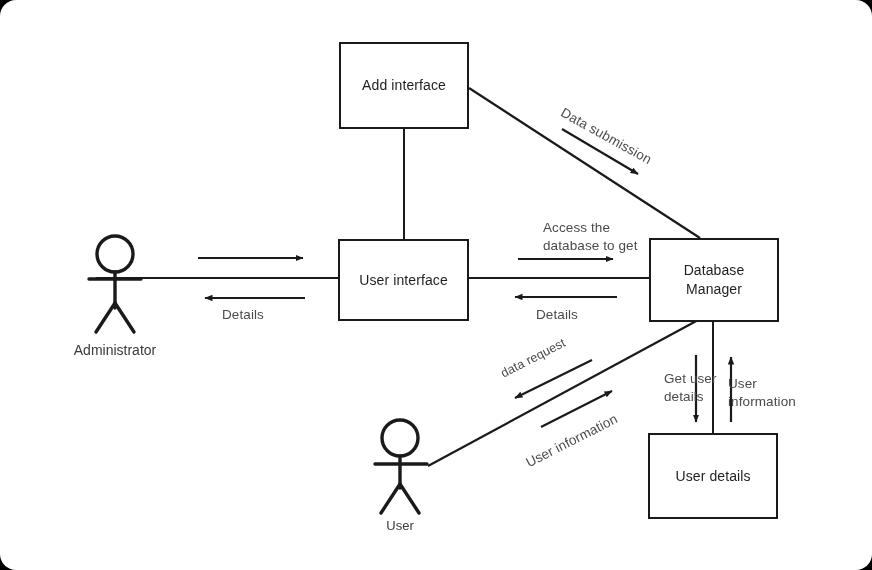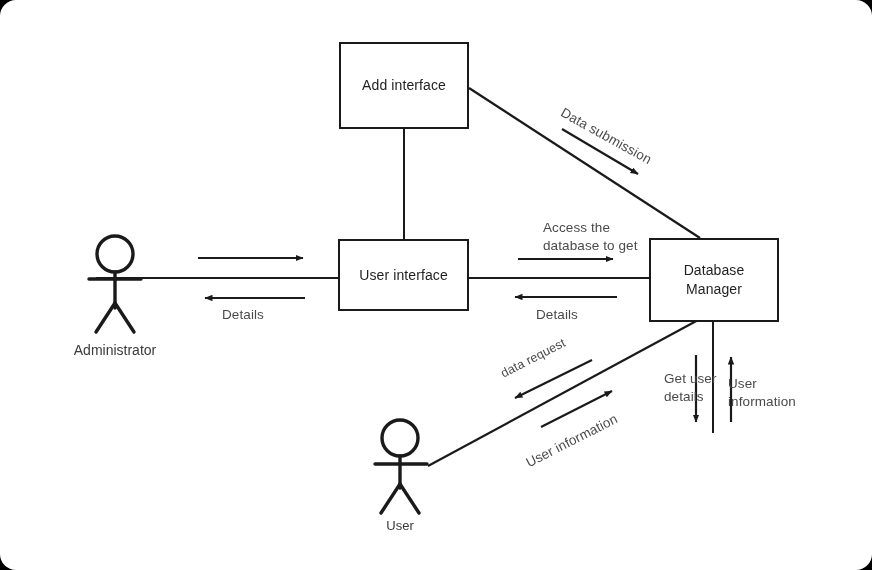--- a/index.html
+++ b/index.html
@@ -146,29 +146,32 @@
       <line x1="375" y1="464" x2="427" y2="464"></line>
       <line x1="400" y1="484" x2="381" y2="513"></line>
       <line x1="400" y1="484" x2="419" y2="513"></line>
     </g>
   </svg>
 
   <div class="node-box" style="left:339px; top:42px; width:130px; height:87px;">
     <span>Add interface</span>
   </div>
 
-  <div class="node-box" style="left:338px; top:239px; width:131px; height:72px;">
+  <div class="node-box" style="left:338px; top:239px; width:131px; height:82px;">
     <span>User interface</span>
   </div>
 
   <div class="node-box" style="left:649px; top:238px; width:130px; height:84px;">
     <span style="white-space:pre-line;">Database
 Manager</span>
   </div>
 
+  <div class="node-box" style="left:648px; top:433px; width:130px; height:86px;">
+    <span>User details</span>
+  </div>
 
   <div class="actor-label" style="left:65px; top:342px; width:100px; font-size:14px;">Administrator</div>
 
   <div class="actor-label" style="left:350px; top:518px; width:100px; font-size:13px;">User</div>
 
 
   <div class="edge-label" style="left:222px; top:306px;">Details</div>
 
   <div class="edge-label" style="left:543px; top:219px;">Access the
 database to get</div>

